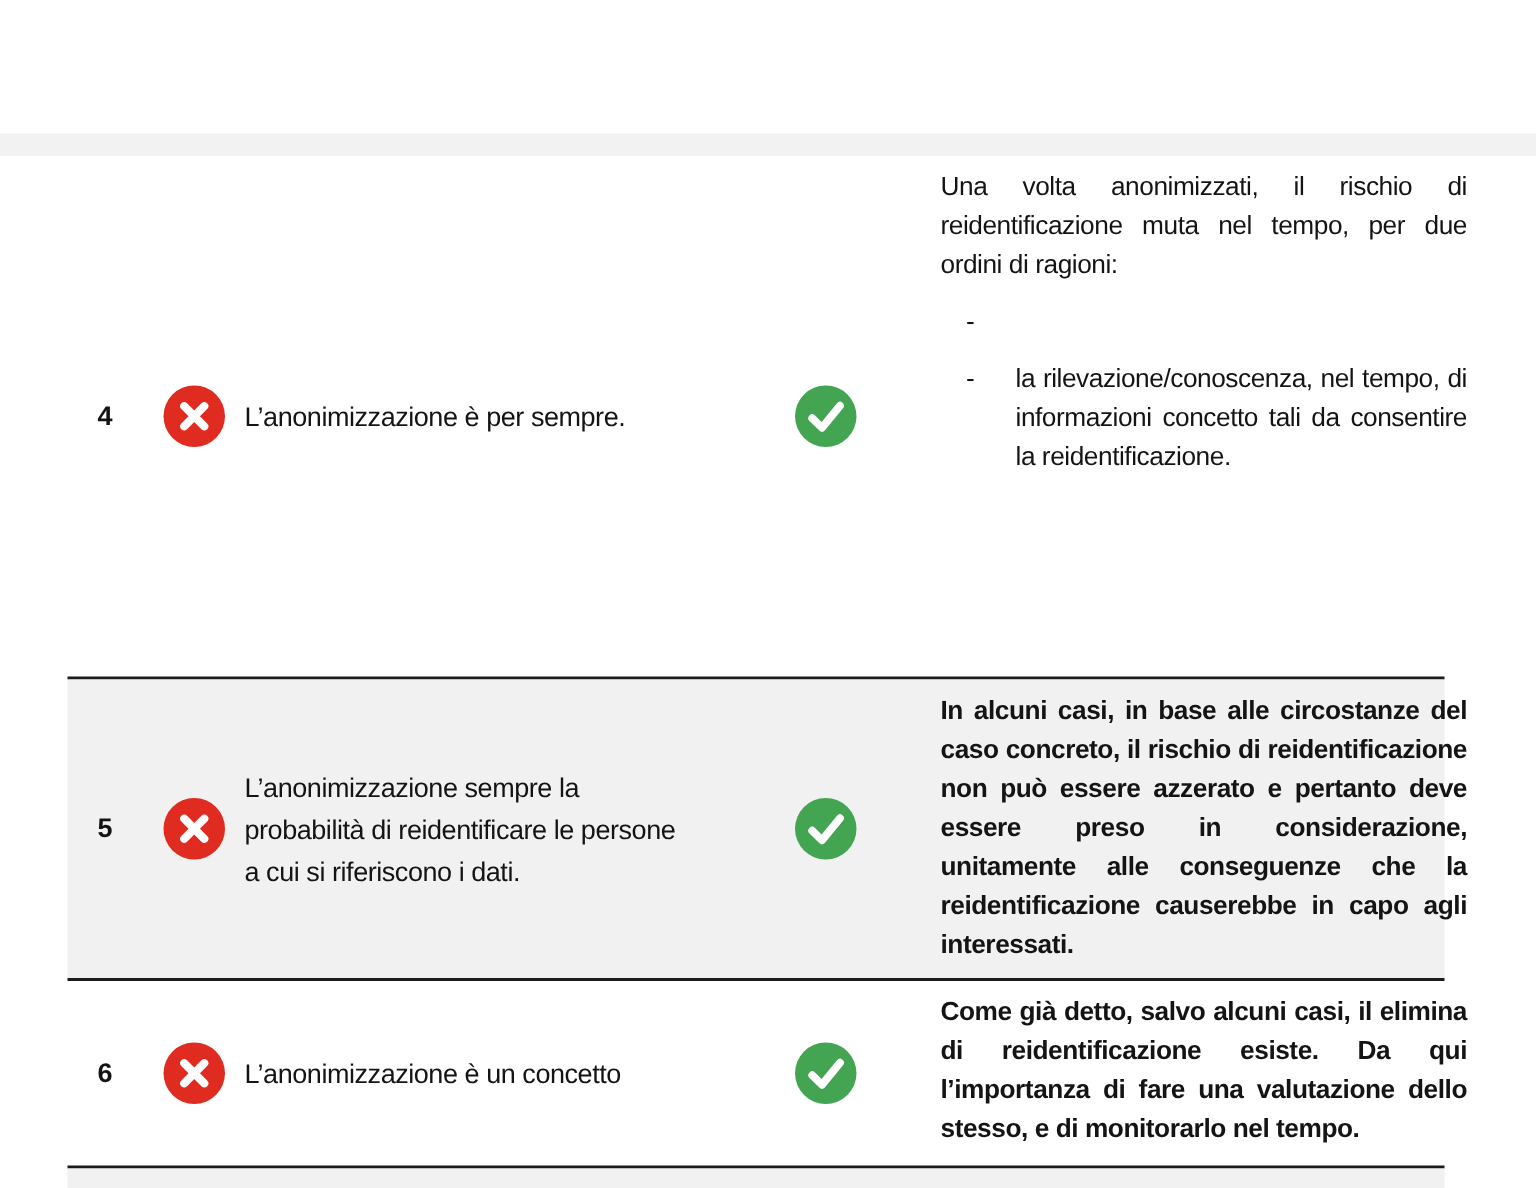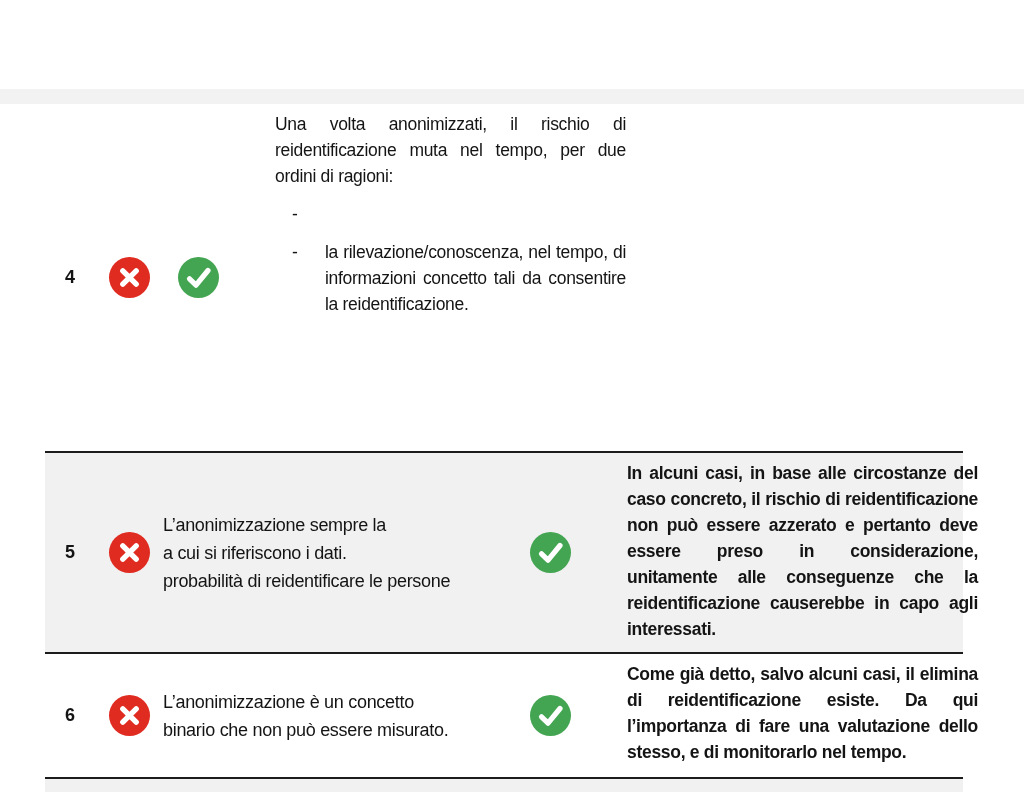--- a/index.html
+++ b/index.html
@@ -72,20 +72,23 @@
 
   <div class="t-row row-h-4">
     <div class="col-num">4</div>
     <div class="col-icon-x">
       <span class="icon-circle icon-myth">
         <svg width="41" height="41" viewBox="0 0 41 41" aria-hidden="true">
           <path d="M13.8 13.8 L27.2 27.2 M27.2 13.8 L13.8 27.2" stroke="#ffffff" stroke-width="5.4" stroke-linecap="round" fill="none"></path>
         </svg>
       </span>
     </div>
+    <div class="col-statement">
+      <div class="statement-line">L’anonimizzazione è per sempre.</div>
+    </div>
     <div class="col-icon-check">
       <span class="icon-circle icon-truth">
         <svg width="41" height="41" viewBox="0 0 41 41" aria-hidden="true">
           <path d="M11.5 21.8 L18 28.2 L30 13.5" stroke="#ffffff" stroke-width="5.2" stroke-linecap="round" stroke-linejoin="round" fill="none"></path>
         </svg>
       </span>
     </div>
     <div class="col-expl">
       <p>Una volta anonimizzati, il rischio di reidentificazione muta nel tempo, per due ordini di ragioni:</p>
       <div class="bullet">
@@ -104,22 +107,22 @@
     <div class="col-num">5</div>
     <div class="col-icon-x">
       <span class="icon-circle icon-myth">
         <svg width="41" height="41" viewBox="0 0 41 41" aria-hidden="true">
           <path d="M13.8 13.8 L27.2 27.2 M27.2 13.8 L13.8 27.2" stroke="#ffffff" stroke-width="5.4" stroke-linecap="round" fill="none"></path>
         </svg>
       </span>
     </div>
     <div class="col-statement">
       <div class="statement-line">L’anonimizzazione sempre la</div>
+      <div class="statement-line">probabilità di reidentificare le persone</div>
       <div class="statement-line">a cui si riferiscono i dati.</div>
-      <div class="statement-line">probabilità di reidentificare le persone</div>
     </div>
     <div class="col-icon-check">
       <span class="icon-circle icon-truth">
         <svg width="41" height="41" viewBox="0 0 41 41" aria-hidden="true">
           <path d="M11.5 21.8 L18 28.2 L30 13.5" stroke="#ffffff" stroke-width="5.2" stroke-linecap="round" stroke-linejoin="round" fill="none"></path>
         </svg>
       </span>
     </div>
     <div class="col-expl">
       <p>In alcuni casi, in base alle circostanze del caso concreto, il rischio di reidentificazione non può essere azzerato e pertanto deve essere preso in considerazione, unitamente alle conseguenze che la reidentificazione causerebbe in capo agli interessati.</p>
@@ -132,21 +135,20 @@
     <div class="col-num">6</div>
     <div class="col-icon-x">
       <span class="icon-circle icon-myth">
         <svg width="41" height="41" viewBox="0 0 41 41" aria-hidden="true">
           <path d="M13.8 13.8 L27.2 27.2 M27.2 13.8 L13.8 27.2" stroke="#ffffff" stroke-width="5.4" stroke-linecap="round" fill="none"></path>
         </svg>
       </span>
     </div>
     <div class="col-statement">
       <div class="statement-line">L’anonimizzazione è un concetto</div>
-      <div class="statement-line">binario che non può essere misurato.</div>
     </div>
     <div class="col-icon-check">
       <span class="icon-circle icon-truth">
         <svg width="41" height="41" viewBox="0 0 41 41" aria-hidden="true">
           <path d="M11.5 21.8 L18 28.2 L30 13.5" stroke="#ffffff" stroke-width="5.2" stroke-linecap="round" stroke-linejoin="round" fill="none"></path>
         </svg>
       </span>
     </div>
     <div class="col-expl">
       <p>Come già detto, salvo alcuni casi, il elimina di reidentificazione esiste. Da qui l’importanza di fare una valutazione dello stesso, e di monitorarlo nel tempo.</p>

